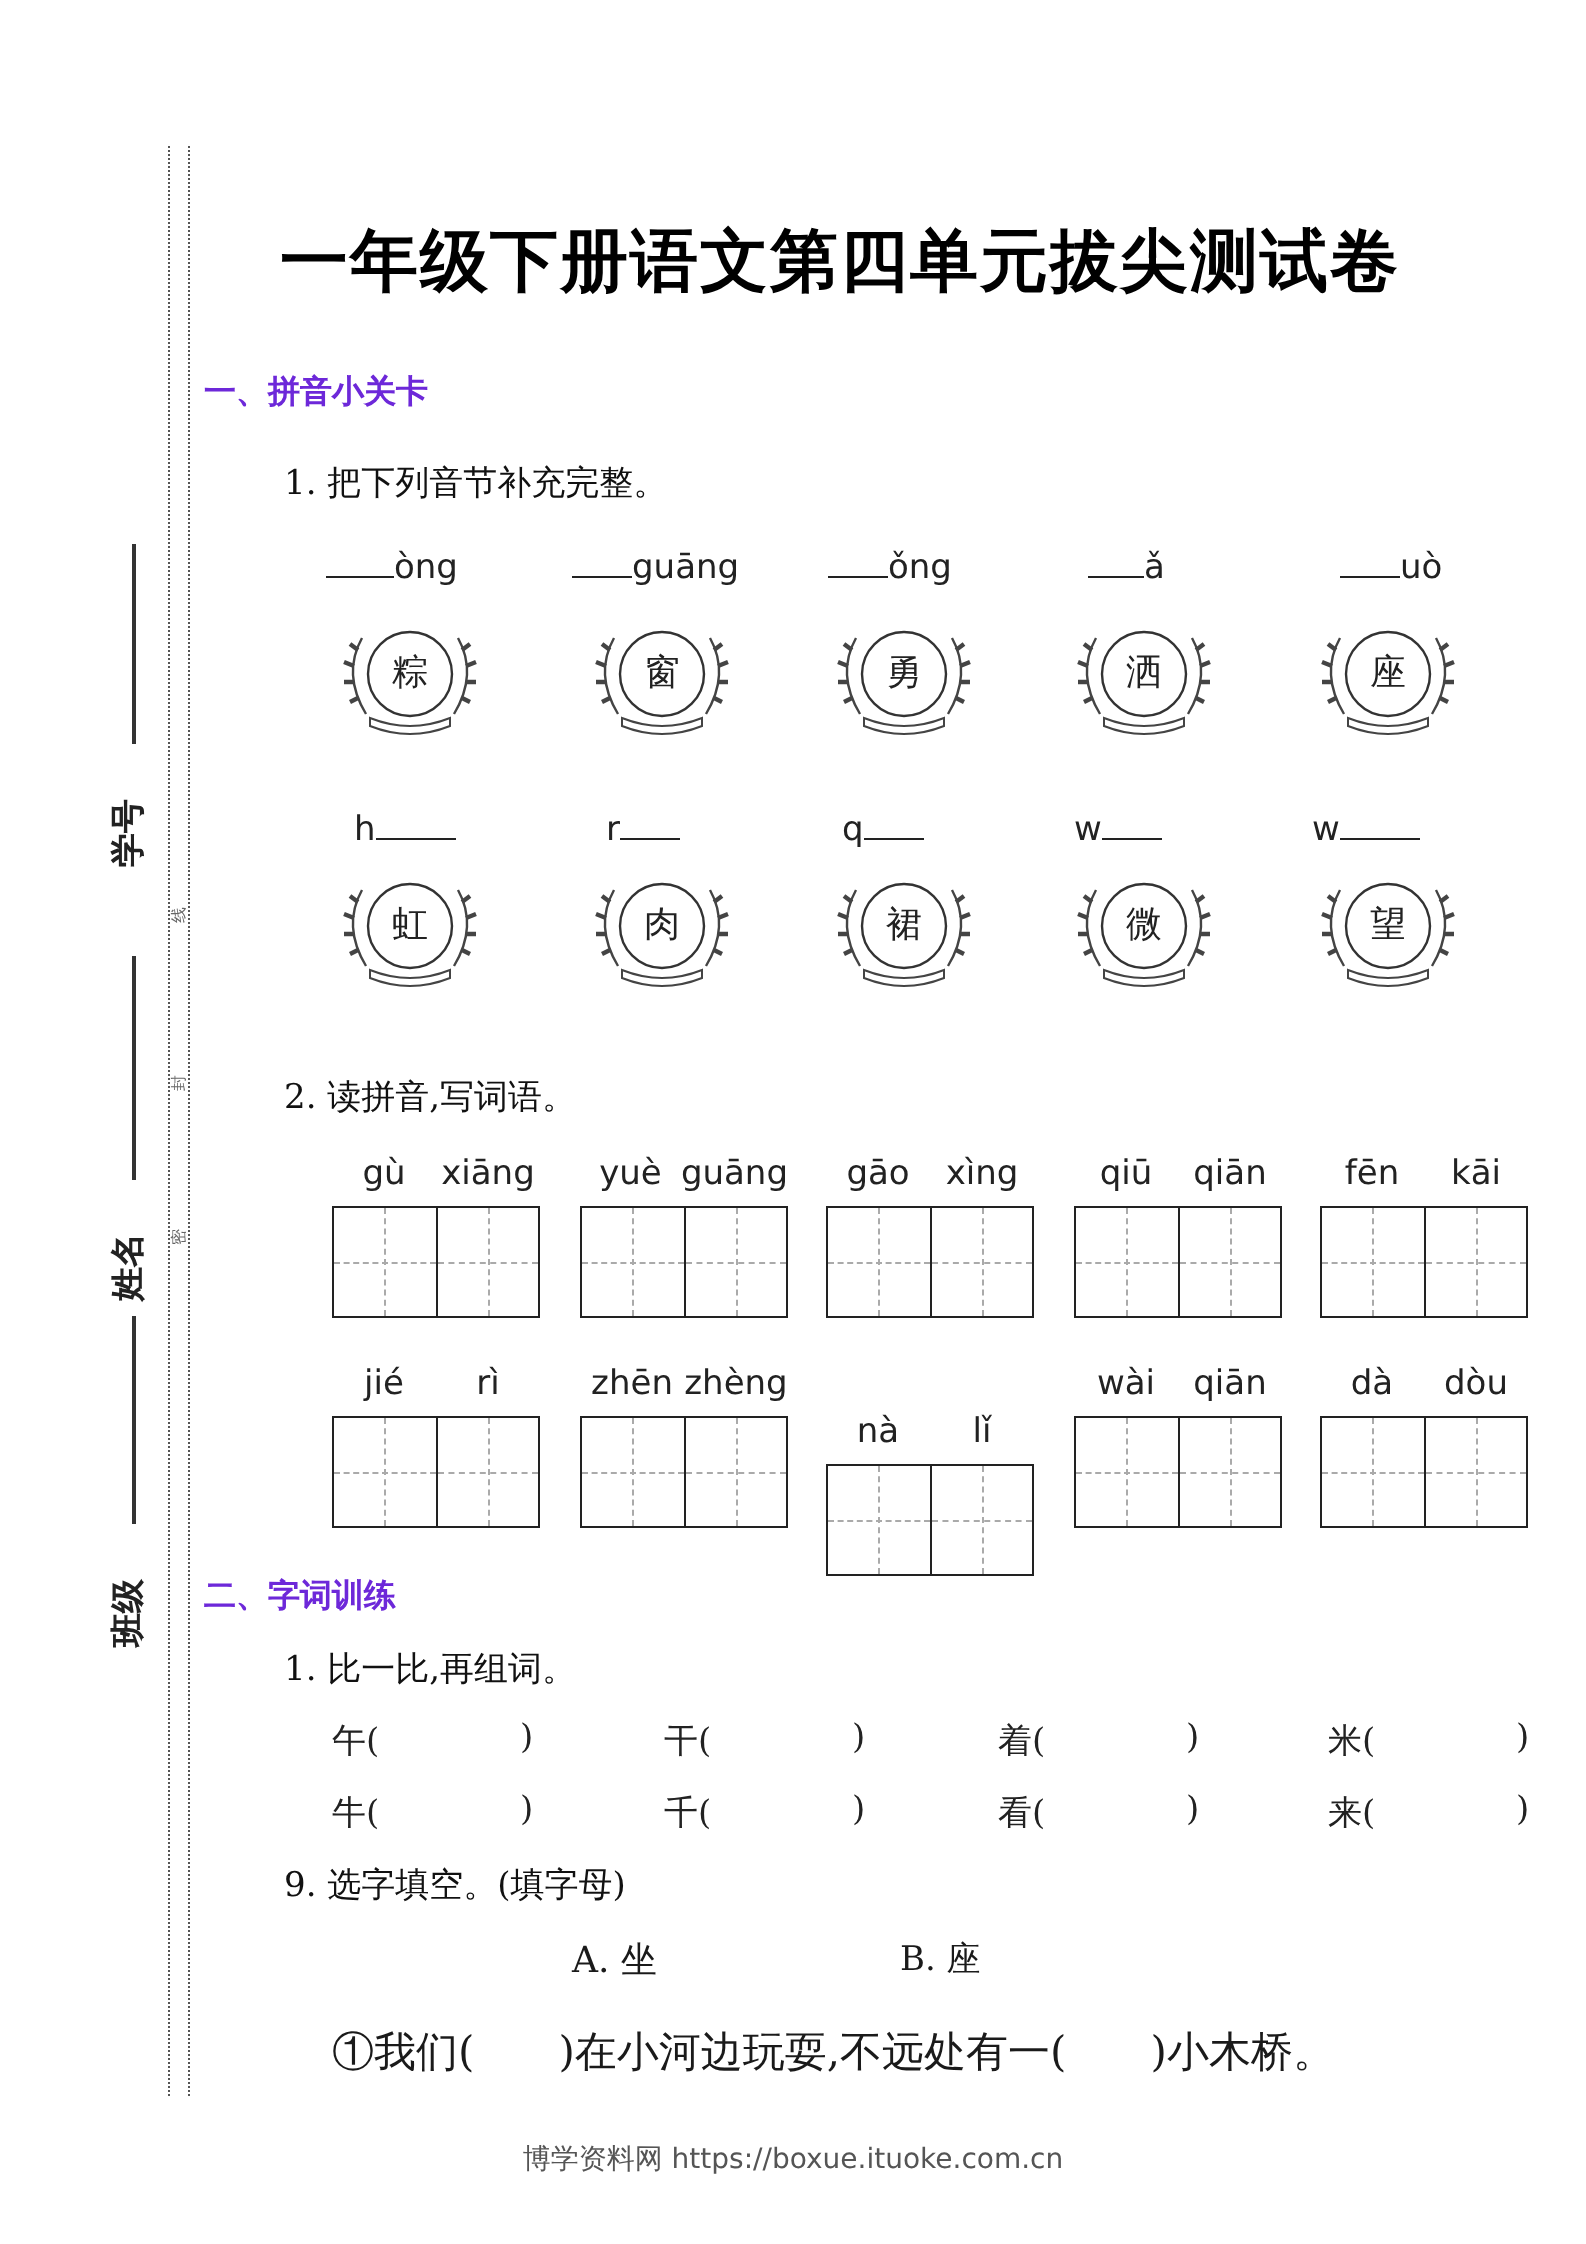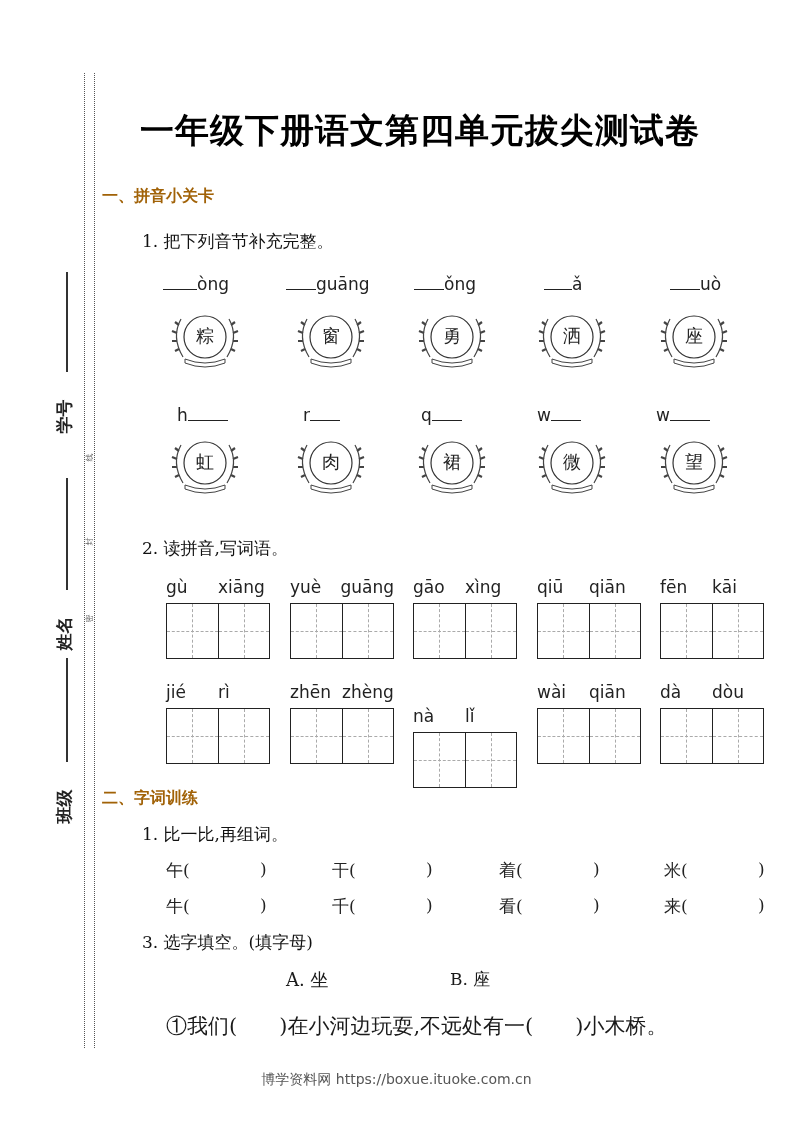--- a/index.html
+++ b/index.html
@@ -29,21 +29,21 @@
   }
   .info-line { position: absolute; left: 66px; width: 1.5px; background: #333; }
 
   .title {
     position: absolute; left: 140px; top: 108px; width: 610px;
     font-size: 34px; font-weight: bold; letter-spacing: 1px;
     font-family: "DejaVu Sans", sans-serif; color: #000;
   }
   .section-head {
     position: absolute; left: 102px; font-size: 16px; font-weight: bold;
-    font-family: "DejaVu Sans", sans-serif; color: #a16207;
+    font-family: "DejaVu Sans", sans-serif; color: #6d28d9;
   }
   .question {
     position: absolute; left: 142px; font-size: 17px; color: #111;
   }
 
   
   .pinyin-fill {
     position: absolute; font-family: "DejaVu Sans", sans-serif; font-size: 17px;
     color: #222; white-space: nowrap;
   }
@@ -55,21 +55,21 @@
     position: absolute; left: 0; top: 13px; width: 76px; text-align: center;
     font-size: 18px; color: #222;
   }
 
   
   .word-group { position: absolute; width: 104px; }
   .py-label {
     position: absolute; top: -26px; left: 0; width: 104px; display: flex;
     font-family: "DejaVu Sans", sans-serif; font-size: 17px; color: #222;
   }
-  .py-label span { flex: 1; white-space: nowrap; }
+  .py-label span { flex: 1; text-align: center; white-space: nowrap; }
   .grid { display: flex; border: 1.6px solid #222; height: 56px; width: 104px; box-sizing: border-box; }
   .cell { flex: 1; position: relative; }
   .cell + .cell { border-left: 1.6px solid #222; }
   .cell::before { content: ""; position: absolute; left: 50%; top: 0; bottom: 0; border-left: 1px dashed #aaa; }
   .cell::after { content: ""; position: absolute; top: 50%; left: 0; right: 0; border-top: 1px dashed #aaa; }
 
   .compare-row { position: absolute; left: 166px; width: 600px; font-size: 17px; color: #222; }
   .compare-item { position: absolute; white-space: nowrap; }
   .compare-item .close { position: absolute; left: 94px; top: 0; }
 
@@ -315,18 +315,18 @@
   <div class="compare-item" style="left:333px"><span>着(</span><span class="close">)</span></div>
   <div class="compare-item" style="left:498px"><span>米(</span><span class="close">)</span></div>
 </div>
 <div class="compare-row" style="top:895px">
   <div class="compare-item" style="left:0"><span>牛(</span><span class="close">)</span></div>
   <div class="compare-item" style="left:166px"><span>千(</span><span class="close">)</span></div>
   <div class="compare-item" style="left:333px"><span>看(</span><span class="close">)</span></div>
   <div class="compare-item" style="left:498px"><span>来(</span><span class="close">)</span></div>
 </div>
 
-<div class="question" style="top:931px">3. 选字填空。(填字母)</div>
+<div class="question" style="top:931px">9. 选字填空。(填字母)</div>
 <div class="abs" style="left:286px;top:968px;font-size:18px">A. 坐</div>
 <div class="abs" style="left:450px;top:968px;font-size:17px">B. 座</div>
 <div class="abs" style="left:166px;top:1012px;font-size:21px;white-space:nowrap">①我们(　　)在小河边玩耍,不远处有一(　　)小木桥。</div>
 
 <div class="footer">博学资料网 https://boxue.ituoke.com.cn</div>
 
 </body></html>

